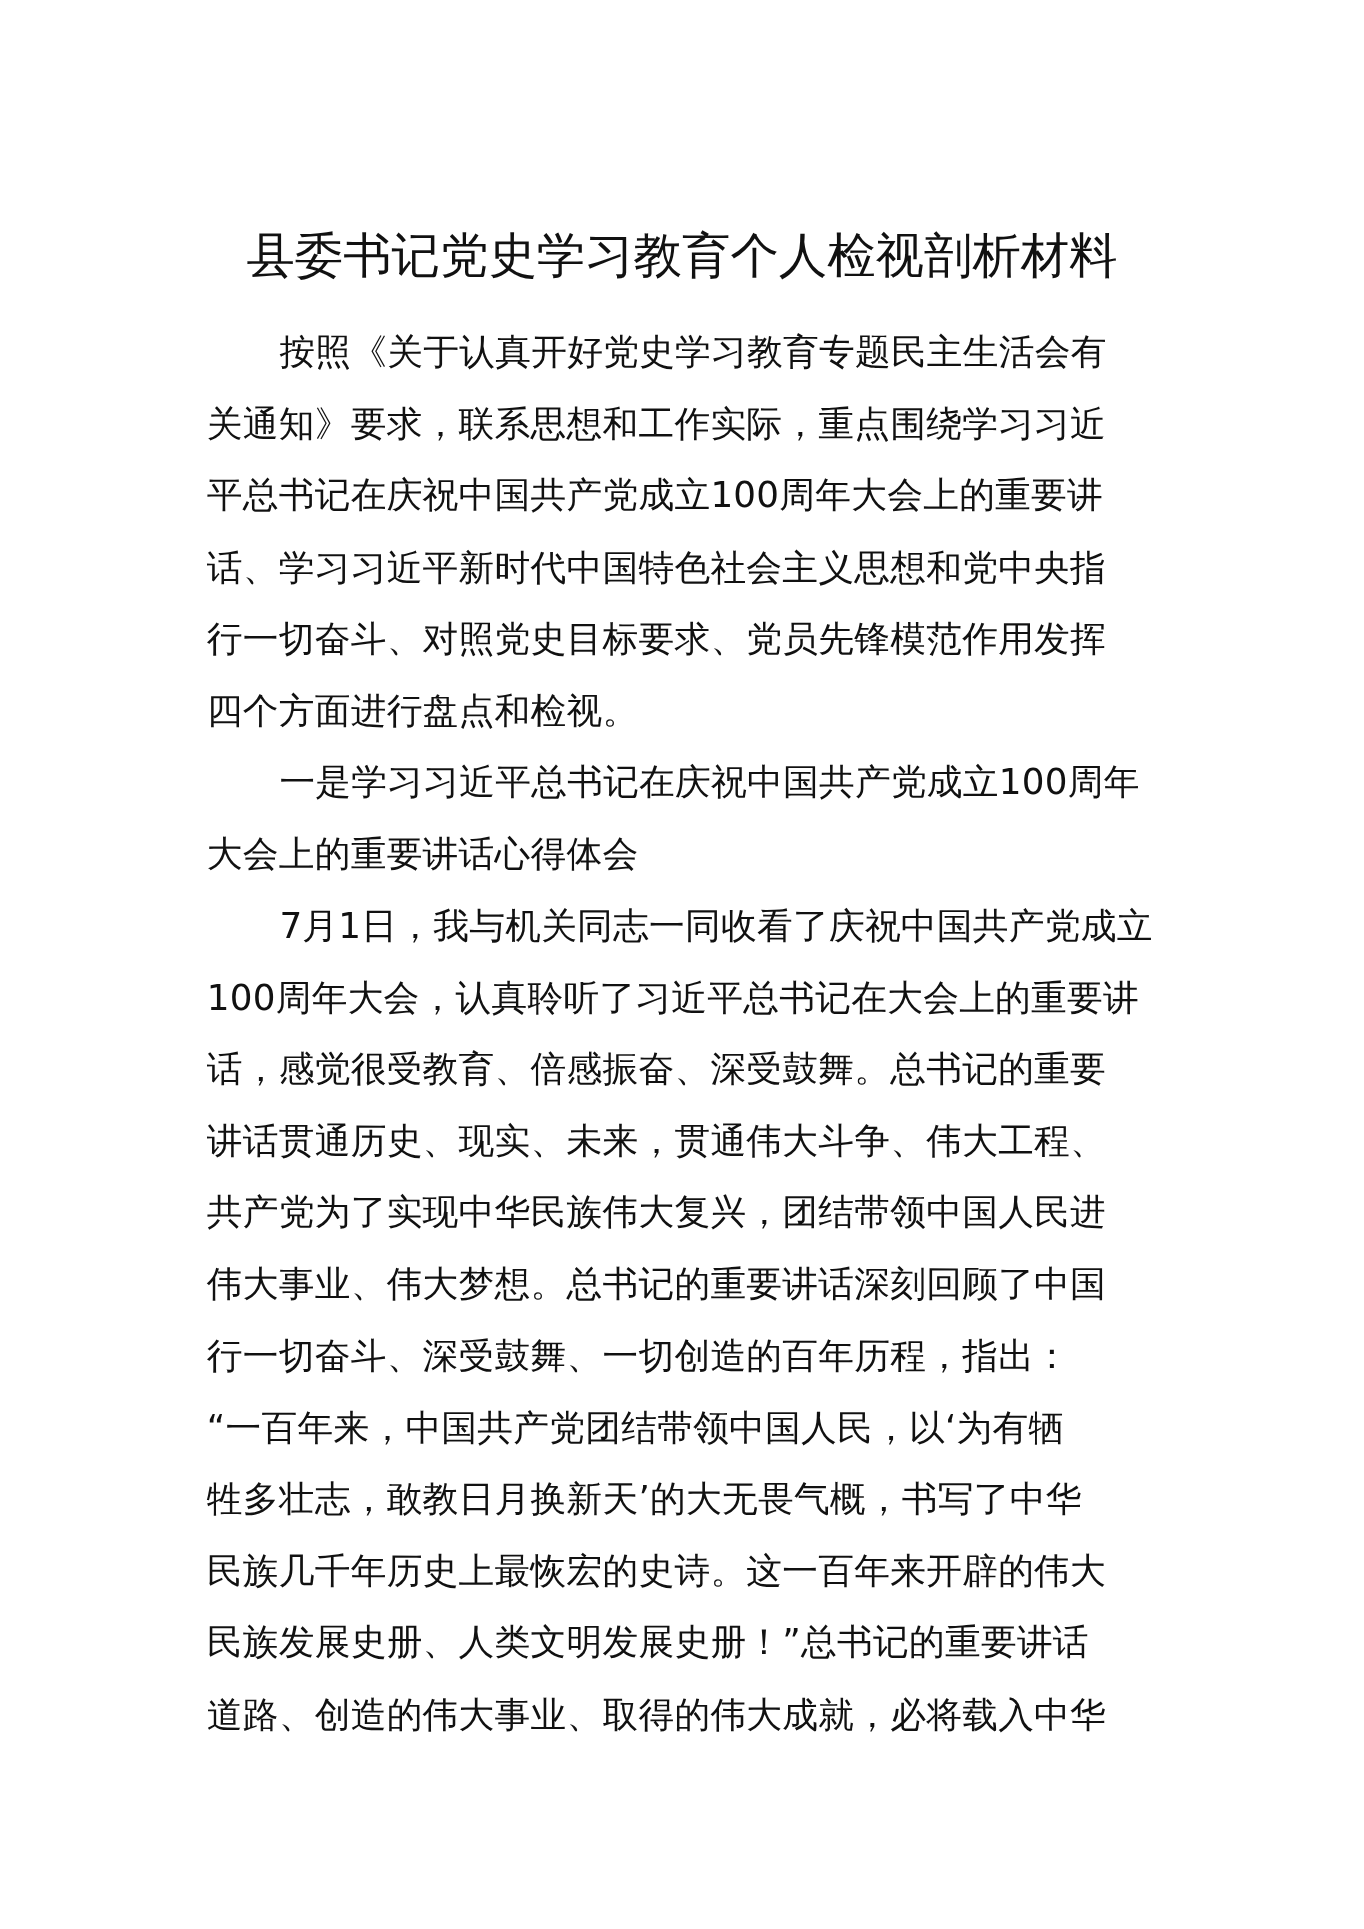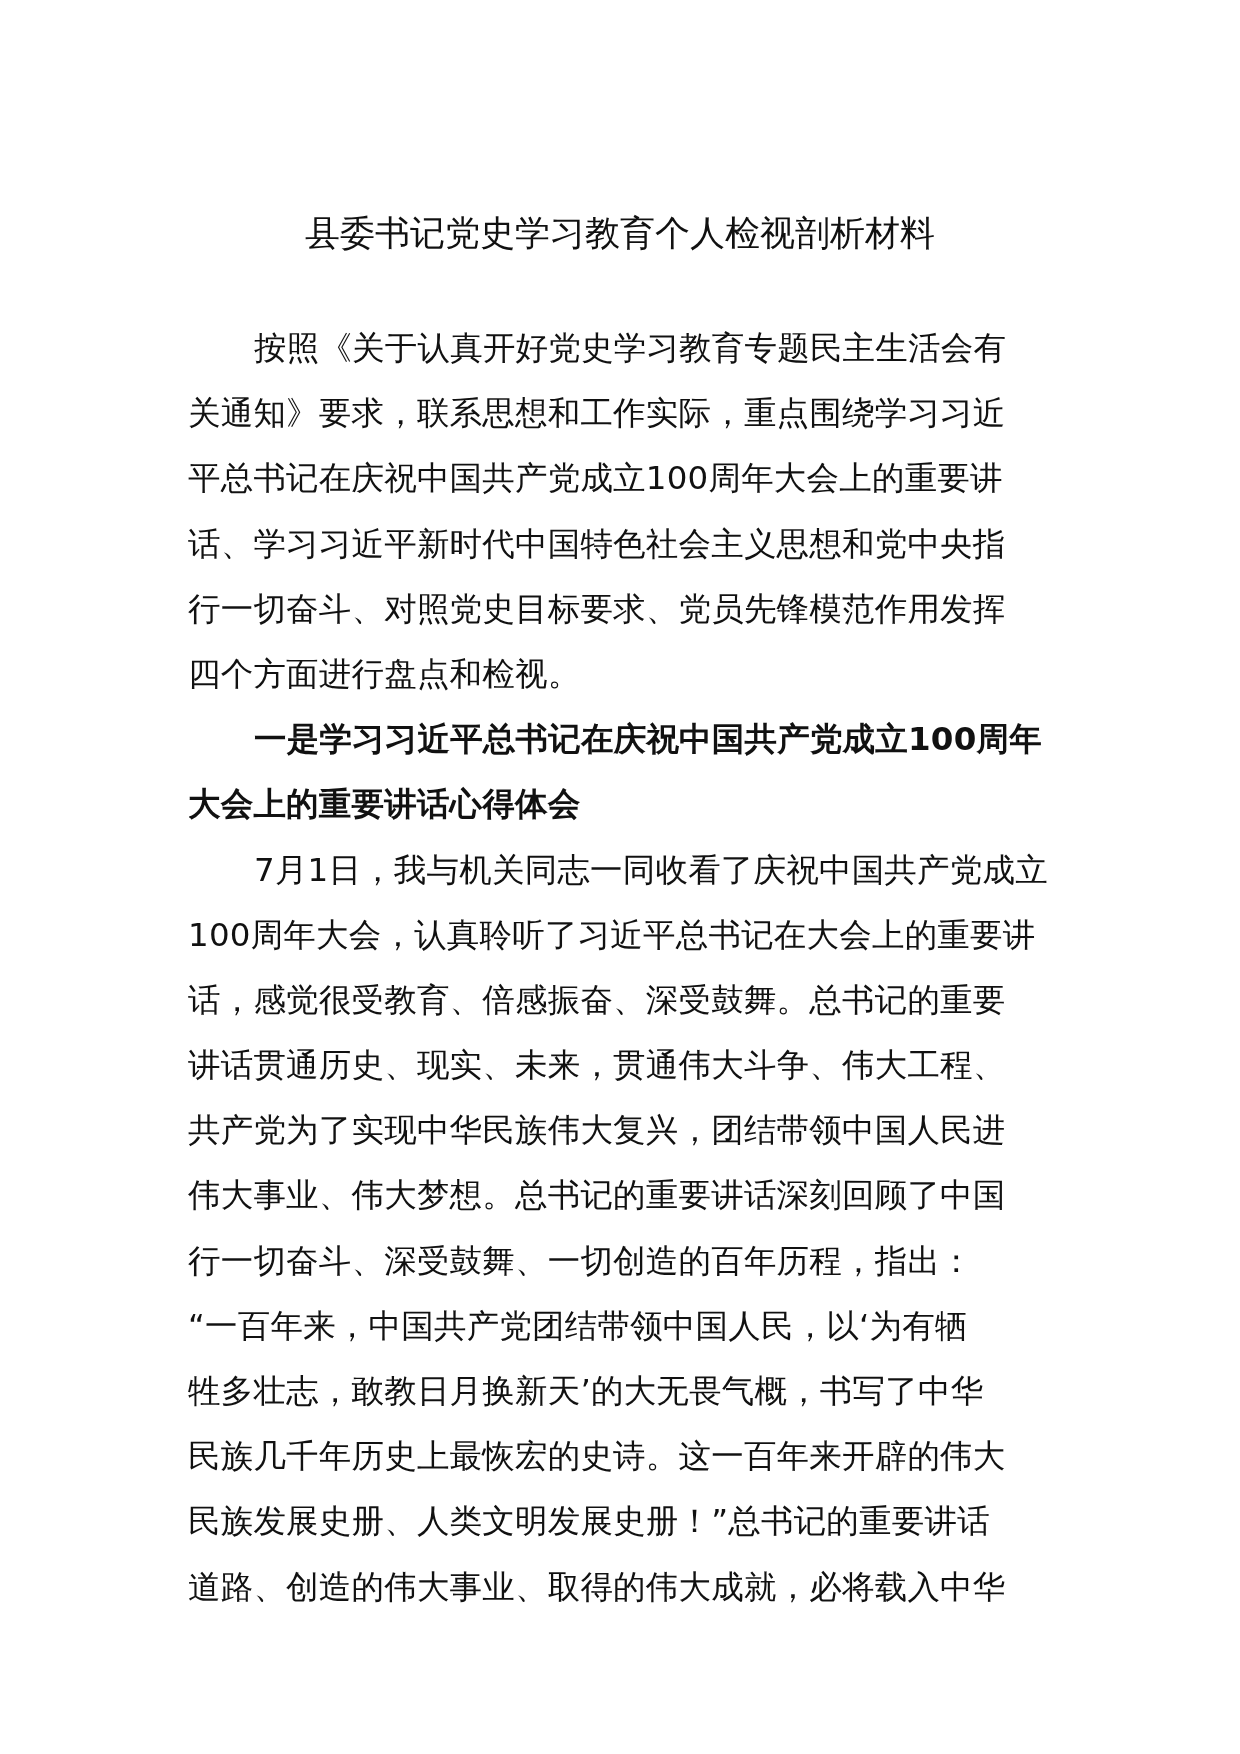--- a/index.html
+++ b/index.html
@@ -1,25 +1,25 @@
 <!DOCTYPE html>
 <html><head>
 <meta charset="utf-8">
 <style>
   html, body { margin: 0; padding: 0; background: #ffffff; }
   body { width: 1240px; height: 1754px; position: relative; overflow: hidden;
          font-family: "DejaVu Sans", "Liberation Sans", sans-serif; color: #111111; }
   .page { position: absolute; left: 0; top: 0; width: 1240px; height: 1754px; background: #ffffff; }
   .title { position: absolute; left: 0; top: 200px; width: 1240px; text-align: center;
-           font-size: 35px; line-height: 66px; letter-spacing: 0px; white-space: nowrap; }
-  .body { position: absolute; left: 188px; top: 316px; width: 870px; }
+           font-size: 44px; line-height: 66px; letter-spacing: 0px; white-space: nowrap; }
+  .body { position: absolute; left: 188px; top: 288px; width: 870px; }
   .line { height: 65.2px; line-height: 65.2px; font-size: 32.5px; white-space: nowrap;
           letter-spacing: 0.2px; }
   .indent { padding-left: 66px; }
-  .heading { font-weight: bold; }
+  .heading { font-weight: normal; }
 </style>
 </head>
 <body>
 
 <div class="page">
   <div class="title">县委书记党史学习教育个人检视剖析材料</div>
 
   <div class="body">
 
     <div>

